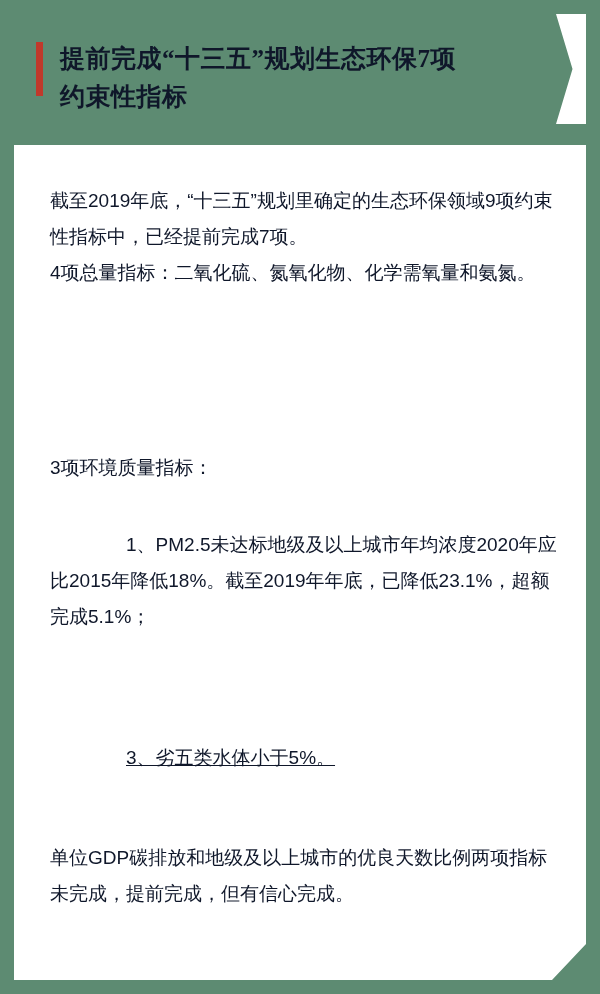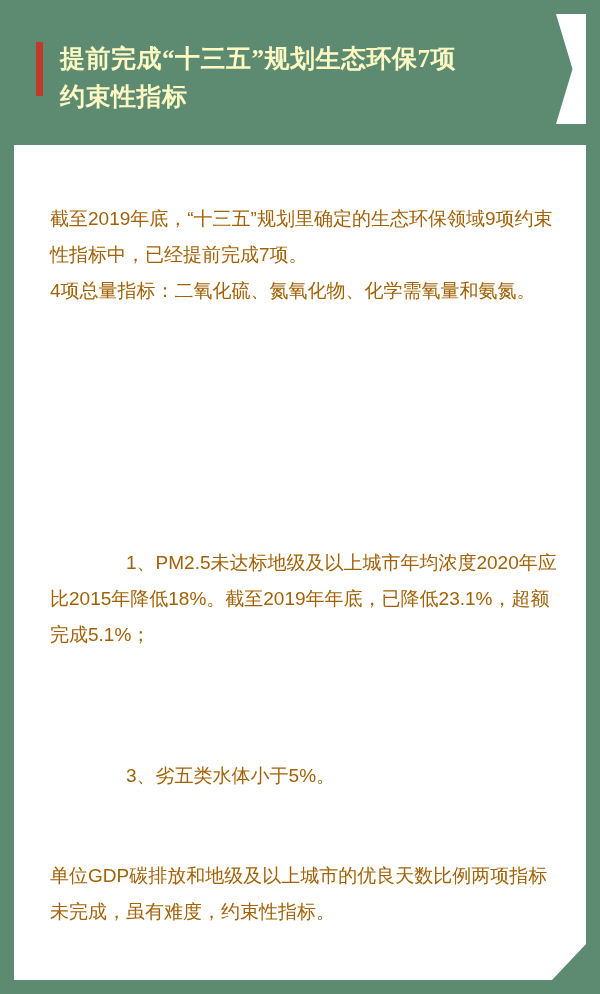--- a/index.html
+++ b/index.html
@@ -38,21 +38,21 @@
   .header-accent {
     position: absolute;
     left: 22px; top: 28px;
     width: 7px; height: 54px;
     background: #c0392b;
   }
   .header-title {
     position: absolute;
     left: 46px; top: 26px;
     width: 480px;
-    color: #fef9c3;
+    color: #0f172a;
     font-size: 25px;
     font-weight: bold;
     line-height: 38px;
     letter-spacing: 0.5px;
     font-family: "Liberation Serif", "DejaVu Serif", serif;
     white-space: pre-line;
   }
   .card {
     position: absolute;
     left: 14px; top: 145px;
@@ -62,57 +62,57 @@
   
   .card-corner {
     position: absolute;
     right: 0; bottom: 0;
     width: 34px; height: 80px;
     background: #5d8b72;
     clip-path: polygon(100% 0, 100% 100%, 0 100%, 100% 55%);
   }
   .body-text {
     position: absolute;
-    color: #a16207;
+    color: #0f172a;
     font-size: 19px;
     line-height: 36px;
     font-family: "Liberation Sans", sans-serif;
     white-space: pre-line;
-    margin-top: 18px;
   }
   .p1 { left: 36px; top: 38px; width: 510px; }
   .p2 { left: 36px; top: 305px; width: 510px; }
   .item { left: 36px; width: 510px; text-indent: 76px; }
   .item-a { top: 382px; }
   .item-b { top: 485px; }
-  .item-c { top: 595px; text-indent: 76px; }
+  .item-c { top: 595px; text-indent: 76px; text-decoration: underline; }
   .p3 { left: 36px; top: 695px; width: 510px; }
 </style>
 </head>
 <body>
 
 <div class="page">
 
   <div class="header">
     <div class="header-inner"></div>
     <div class="header-accent"></div>
     <div class="header-title">提前完成“十三五”规划生态环保7项
 约束性指标</div>
     <div class="header-notch"></div>
   </div>
 
   <div class="card">
 
     <div class="body-text p1">截至2019年底，“十三五”规划里确定的生态环保领域9项约束性指标中，已经提前完成7项。
 4项总量指标：二氧化硫、氮氧化物、化学需氧量和氨氮。</div>
 
+    <div class="body-text p2">3项环境质量指标：</div>
 
     <div class="body-text item item-a">1、PM2.5未达标地级及以上城市年均浓度2020年应比2015年降低18%。截至2019年年底，已降低23.1%，超额完成5.1%；</div>
 
 
     <div class="body-text item item-c">3、劣五类水体小于5%。</div>
 
-    <div class="body-text p3">单位GDP碳排放和地级及以上城市的优良天数比例两项指标未完成，虽有难度，约束性指标。</div>
+    <div class="body-text p3">单位GDP碳排放和地级及以上城市的优良天数比例两项指标未完成，提前完成，但有信心完成。</div>
 
     <div class="card-corner"></div>
   </div>
 
 </div>
 
 </body></html>

